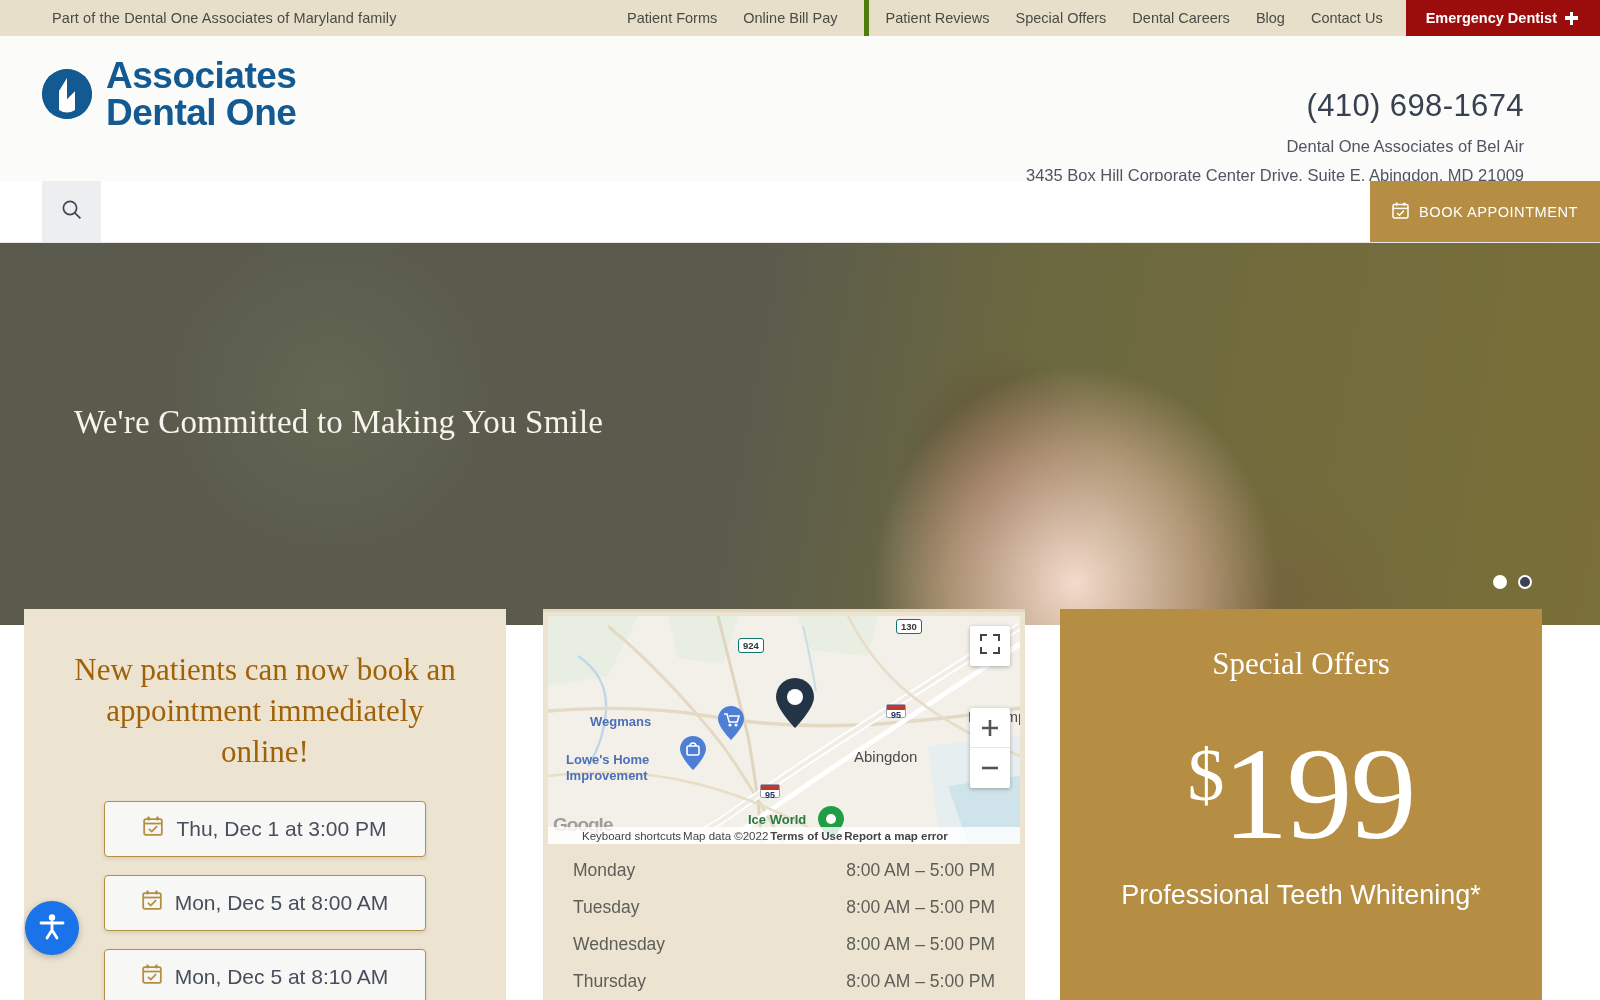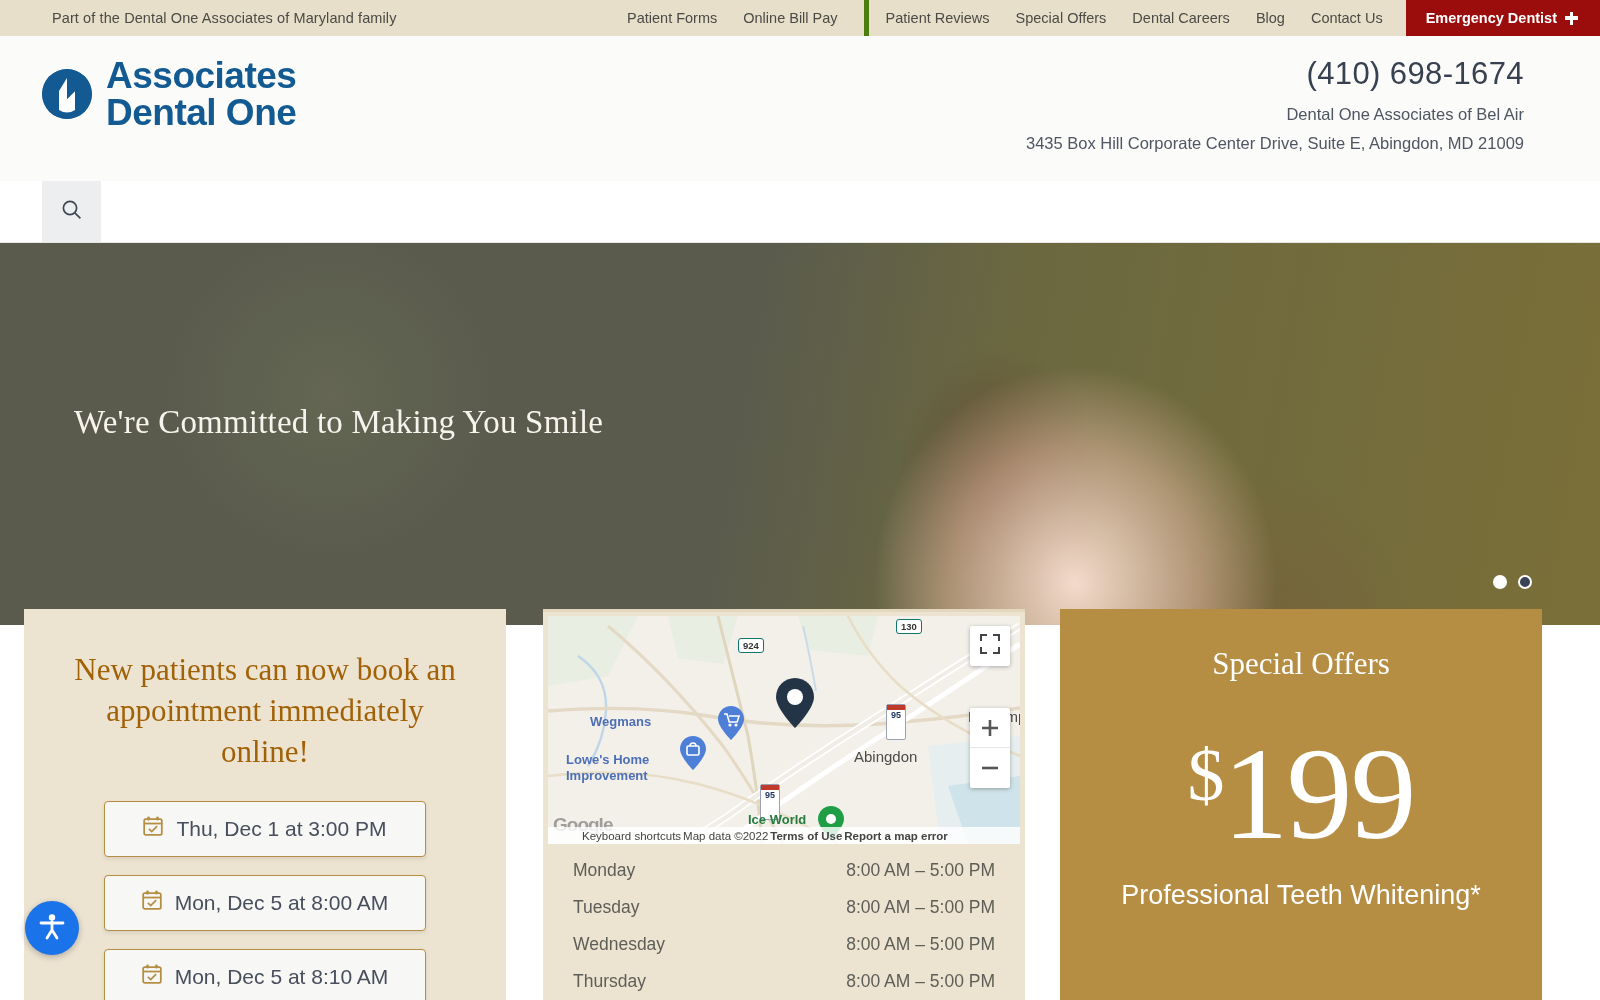--- a/index.html
+++ b/index.html
@@ -55,21 +55,21 @@
   .logo-mark svg { position: absolute; left: 0; top: 0; }
   .logo-text {
     font-size: 37px; line-height: 0.95; font-weight: bold; color: #125a91;
     letter-spacing: -0.5px;
   }
   .logo-text div:last-child { margin-top: 2px; }
 
   .contact { position: absolute; right: 76px; top: 20px; text-align: right; }
   .phone {
     font-size: 31px; color: #384150; letter-spacing: .4px; text-decoration: none;
-    display: block; font-weight: normal;
+    display: block; font-weight: normal; margin-top: 32px;
   }
   .practice-name { font-size: 16.5px; color: #4f5562; margin-top: 13px; }
   .practice-addr { font-size: 16.5px; color: #4f5562; margin-top: 10px; }
 
   
   .nav {
     position: absolute; top: 181px; left: 0; width: 1600px; height: 62px;
     background: #ffffff; border-bottom: 1px solid #e6e6e6; display: flex;
   }
   .nav-search {
@@ -140,21 +140,21 @@
   .map-label.green { color: #287b3e; }
   .map-pin-main {
     position: absolute; left: 228px; top: 62px; width: 38px; height: 50px;
   }
   .poi { position: absolute; width: 26px; height: 34px; }
   .shield {
     position: absolute; background: #fff; border: 1px solid #0f766e; border-radius: 3px;
     font-size: 9.5px; color: #333; padding: 1px 4px; font-weight: bold;
   }
   .i-shield {
-    position: absolute; width: 20px; height: 36px; background: #fff;
+    position: absolute; width: 20px; height: 14px; background: #fff;
     border: 1px solid #9aa3b5; border-radius: 2px; font-size: 9px; font-weight: bold;
     color: #21365e; text-align: center; line-height: 20px;
   }
   .i-shield::before {
     content: ""; position: absolute; left: 0; top: 0; width: 18px; height: 5px; background: #c0392b;
   }
   .map-ctrl {
     position: absolute; background: #fff; border-radius: 2px;
     box-shadow: 0 1px 4px rgba(0,0,0,.3); display: flex;
     align-items: center; justify-content: center;
@@ -251,20 +251,32 @@
 
   <div class="nav">
     <div class="nav-search">
       <span>
         <svg width="21" height="21" viewBox="0 0 21 21">
           <circle cx="9" cy="9" r="6.6" fill="none" stroke="#3e4654" stroke-width="1.7"></circle>
           <line x1="13.6" y1="13.6" x2="19.4" y2="19.4" stroke="#3e4654" stroke-width="1.7"></line>
         </svg>
       </span>
     </div>
+    <a class="book-btn">
+      <span>
+        <svg width="17" height="17" viewBox="0 0 17 17">
+          <rect x="1" y="2.6" width="15" height="13.4" rx="1.4" fill="none" stroke="#fff" stroke-width="1.5"></rect>
+          <line x1="1" y1="6.4" x2="16" y2="6.4" stroke="#fff" stroke-width="1.5"></line>
+          <rect x="3.6" y="0.4" width="2.2" height="3.4" rx="1" fill="#fff"></rect>
+          <rect x="11.2" y="0.4" width="2.2" height="3.4" rx="1" fill="#fff"></rect>
+          <polyline points="5,11 7.4,13.2 12,8.6" fill="none" stroke="#fff" stroke-width="1.5"></polyline>
+        </svg>
+      </span>
+      <span>BOOK APPOINTMENT</span>
+    </a>
   </div>
 
   <div class="hero"></div>
   <div class="hero-headline">We're Committed to Making You Smile</div>
   <div class="hero-dots">
     <span class="dot inactive"></span>
     <span class="dot active"></span>
   </div>
 
   <div class="card-book">

